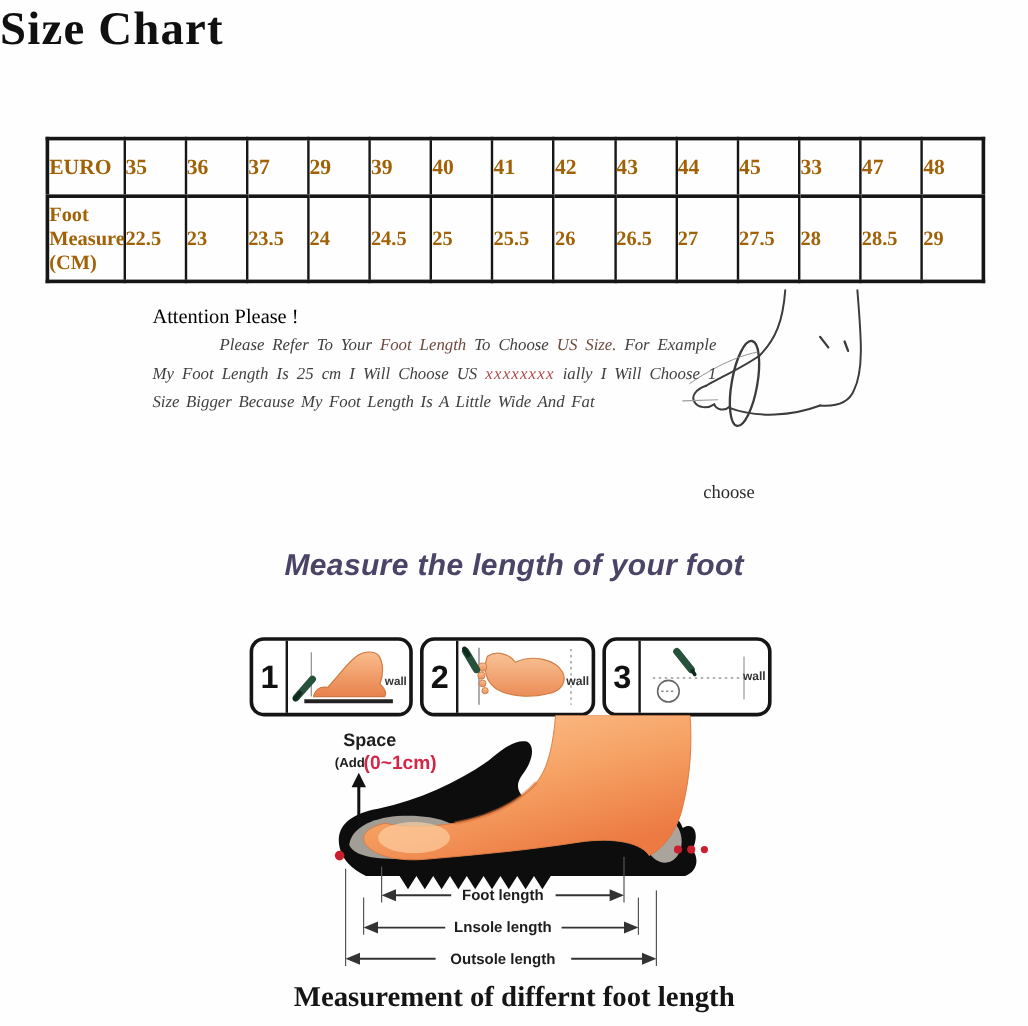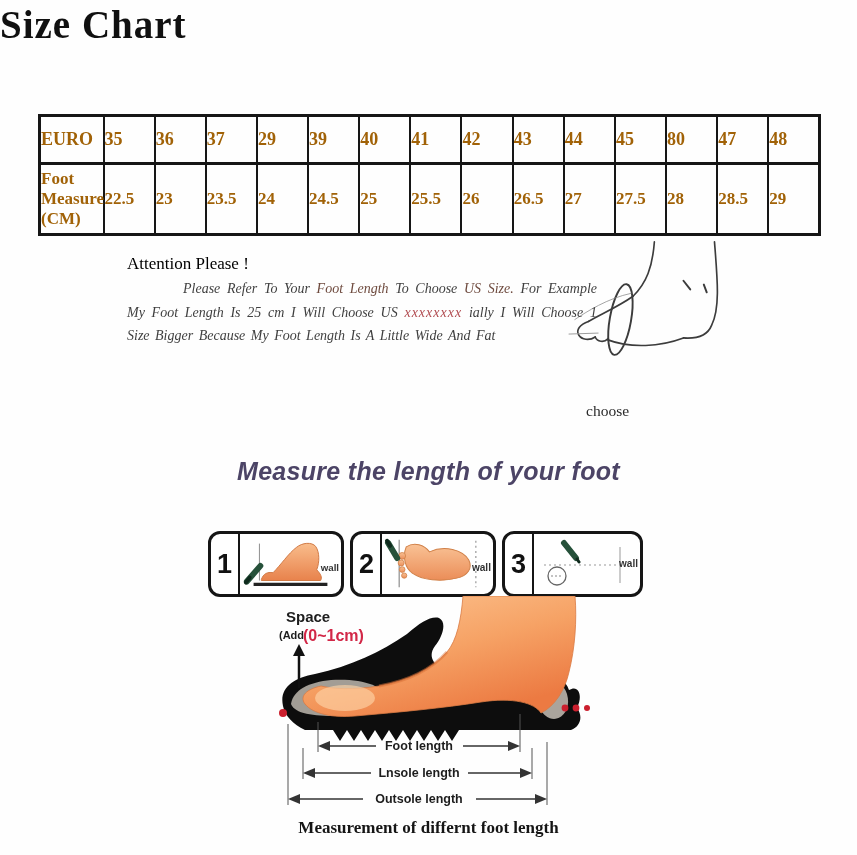--- a/index.html
+++ b/index.html
@@ -39,21 +39,21 @@
     background:#fff;display:flex;align-items:stretch;box-sizing:border-box;}
   .panel .num{width:27px;display:flex;align-items:center;justify-content:center;
     font-family:"Liberation Sans",sans-serif;font-size:27px;font-weight:bold;color:#111;
     border-right:2px solid #151515;}
   .panel svg{flex:1;height:100%;}
   .p1{left:208px;width:136px;} .p2{left:350px;width:146px;} .p3{left:502px;width:141px;}
 
   .shoe-svg{position:absolute;left:133px;top:596px;width:590px;height:214px;}
 
   .footer-caption{position:absolute;top:818px;left:0;width:100%;text-align:center;
-    font-size:17px;font-weight:bold;color:#151515;}
+    font-size:24px;font-weight:bold;color:#151515;}
 
   .dimtext{font-family:"Liberation Sans",sans-serif;font-weight:bold;fill:#1d1d1d;}
   .walltext{font-family:"Liberation Sans",sans-serif;font-weight:bold;fill:#333;}
 </style>
 </head>
 <body>
 
 <div class="canvas">
 
   <div class="page-title">Size Chart</div>
@@ -70,21 +70,21 @@
       <td>36</td>
       <td>37</td>
       <td>29</td>
       <td>39</td>
       <td>40</td>
       <td>41</td>
       <td>42</td>
       <td>43</td>
       <td>44</td>
       <td>45</td>
-      <td>80</td>
+      <td>33</td>
       <td>47</td>
       <td>48</td>
     </tr>
     <tr class="r2">
       <td class="rowlabel">
         <div>Foot</div>
         <div>Measure</div>
         <div>(CM)</div>
       </td>
       <td>22.5</td>

